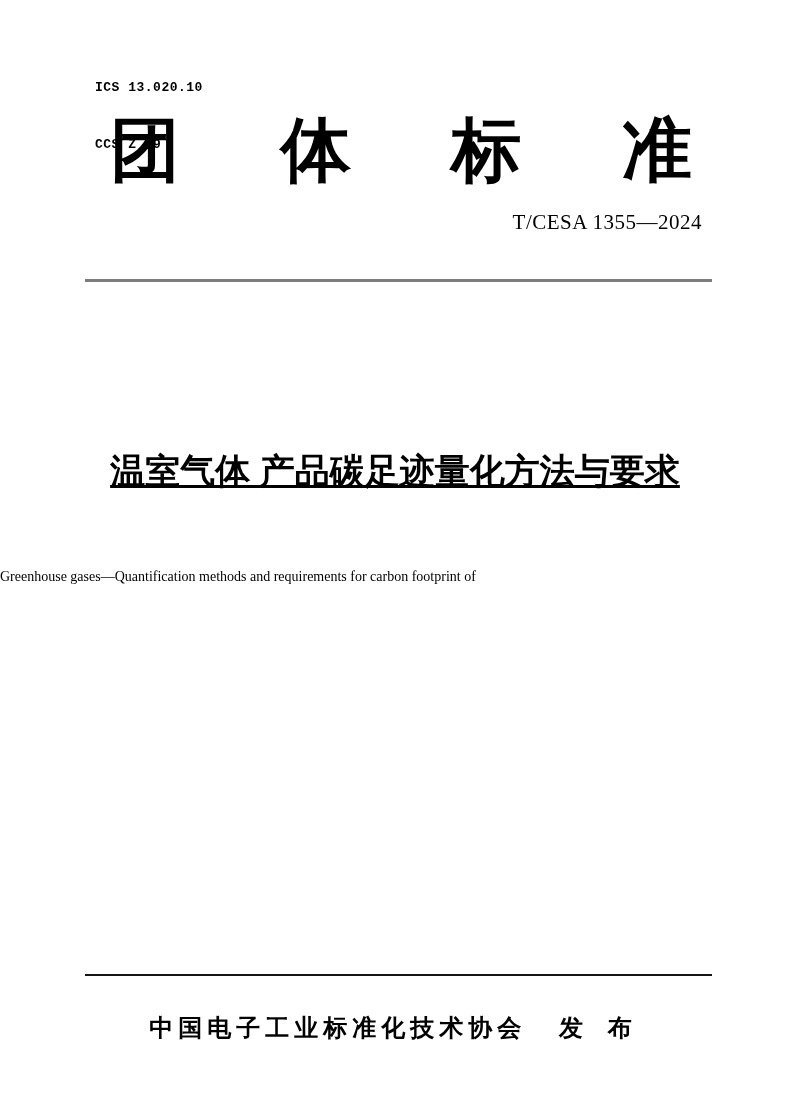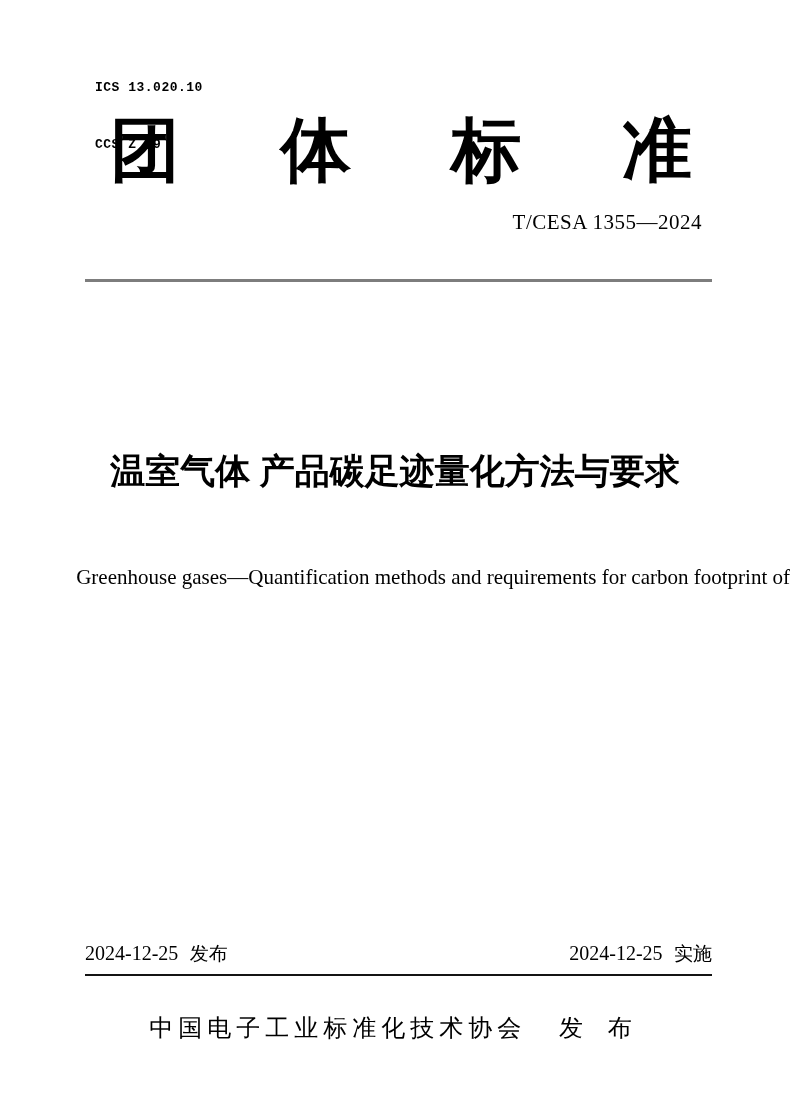--- a/index.html
+++ b/index.html
@@ -58,29 +58,30 @@
   .main-title {
     position: absolute;
     left: 0;
     right: 0;
     top: 447px;
     text-align: center;
     font-size: 35px;
     font-weight: 700;
     line-height: 48px;
     font-family: "Liberation Sans", "DejaVu Sans", sans-serif;
+    text-decoration: underline;
   }
   .english-title {
     position: absolute;
     left: 0;
     right: 0;
     top: 563px;
-    text-align: right;
+    text-align: left;
     font-family: "Liberation Serif", "DejaVu Serif", serif;
-    font-size: 21px;
+    font-size: 14px;
     line-height: 28.5px;
   }
   .date-row {
     position: absolute;
     left: 85px;
     right: 78px;
     top: 941px;
     display: flex;
     justify-content: space-between;
     align-items: baseline;
@@ -101,21 +102,21 @@
     width: 627px;
     height: 2px;
     background: #141414;
   }
   .publisher-row {
     position: absolute;
     left: 0;
     right: 0;
     top: 1012px;
     text-align: center;
-    font-weight: 400;
+    font-weight: 700;
     font-size: 24px;
     font-family: "Liberation Sans", "DejaVu Sans", sans-serif;
   }
   .publisher-name { letter-spacing: 5px; }
   .publisher-action { letter-spacing: 9px; margin-left: 26px; }
 </style>
 </head>
 <body>
 
 <div class="page">
@@ -137,30 +138,20 @@
   <div class="rule-top"></div>
 
   <div class="main-title">
     <div>温室气体 产品碳足迹量化方法与要求</div>
   </div>
 
   <div class="english-title">
     <div>Greenhouse gases—Quantification methods and requirements for carbon footprint of</div>
   </div>
 
-  <div class="date-row">
-    <div>
-      <span class="date-value">2024-12-25</span>
-      <span class="date-label">发布</span>
-    </div>
-    <div>
-      <span class="date-value">2024-12-25</span>
-      <span class="date-label">实施</span>
-    </div>
-  </div>
 
   <div class="rule-bottom"></div>
 
   <div class="publisher-row">
     <span class="publisher-name">中国电子工业标准化技术协会</span>
     <span class="publisher-action">发 布</span>
   </div>
 
 </div>
 

